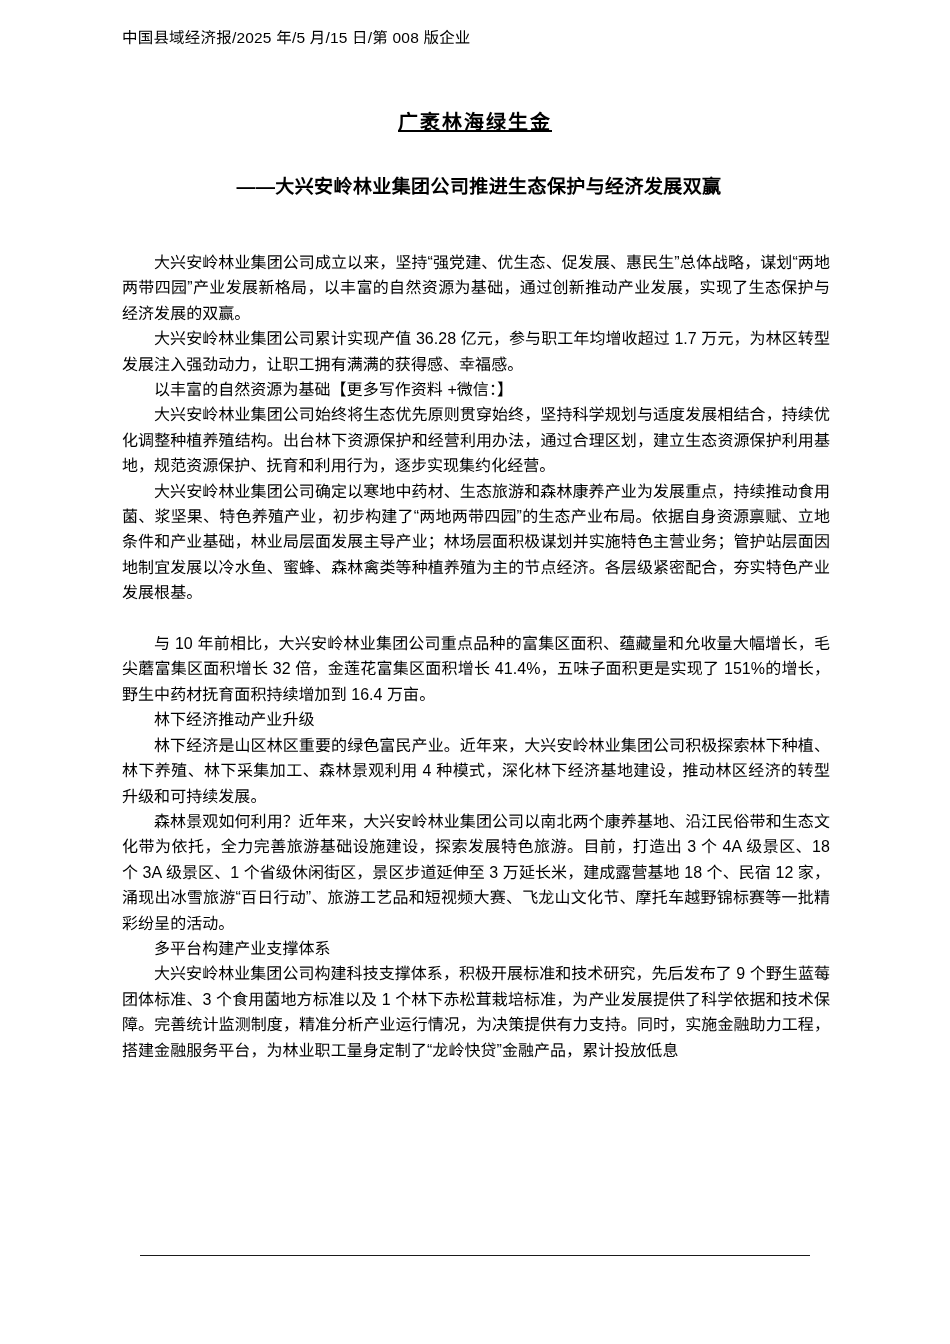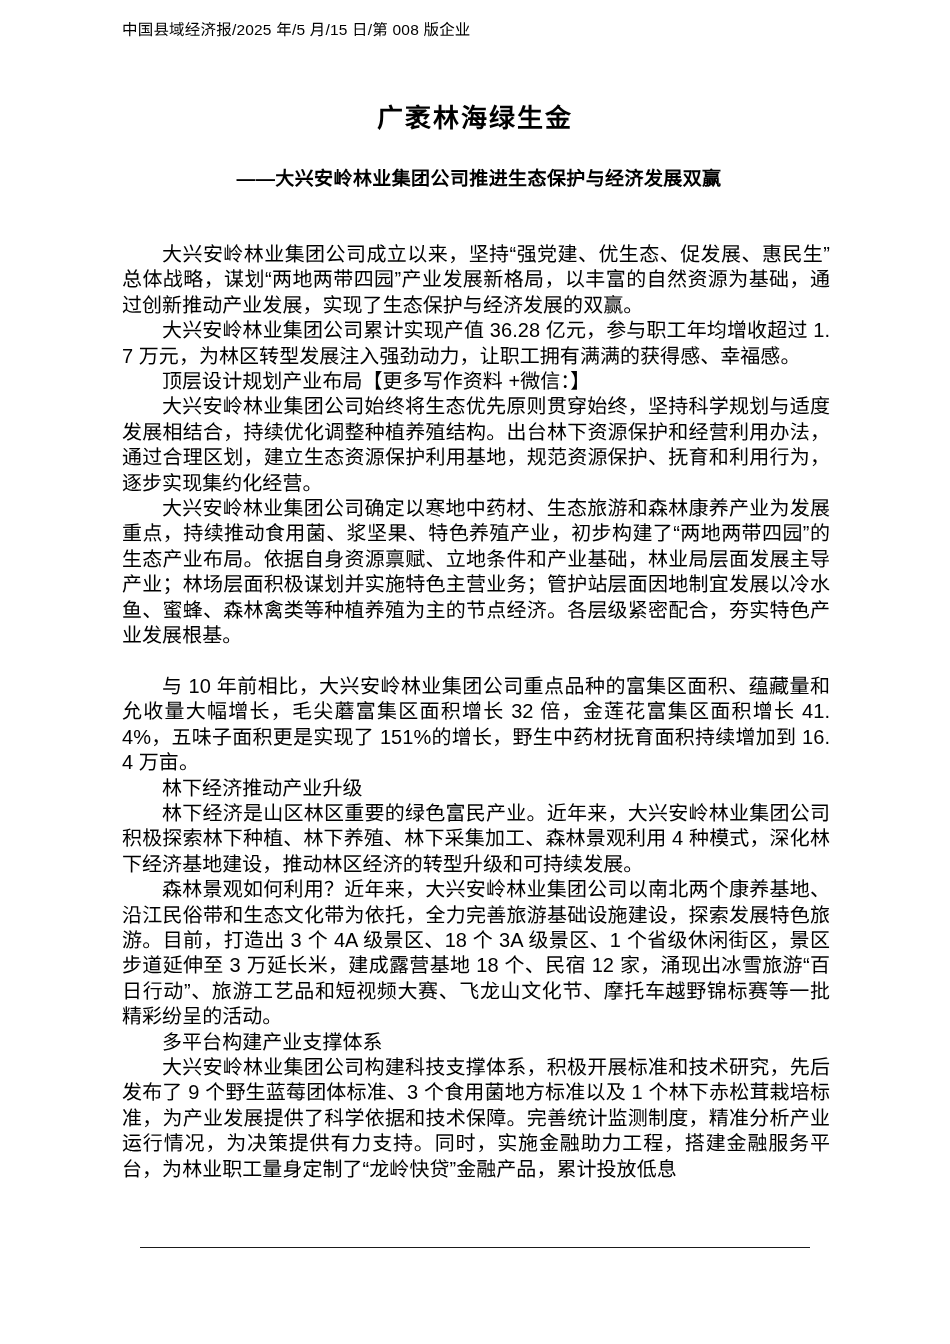--- a/index.html
+++ b/index.html
@@ -9,21 +9,21 @@
     background: #ffffff;
   }
   body {
     font-family: "Liberation Sans", "DejaVu Sans", sans-serif;
     color: #000000;
   }
   .page {
     position: relative;
     width: 950px;
     height: 1248px;
-    margin: 4px auto;
+    margin: 12px auto;
     background: #ffffff;
     overflow: hidden;
     box-sizing: border-box;
   }
 
   
   .masthead {
     position: absolute;
     left: 122px;
     top: 14px;
@@ -34,24 +34,25 @@
     color: #000;
   }
 
   
   .main-title {
     position: absolute;
     left: 0;
     top: 80px;
     width: 950px;
     text-align: center;
-    font-size: 26px;
+    font-size: 20px;
     line-height: 34px;
     font-weight: bold;
     letter-spacing: 2px;
+    text-decoration: underline;
   }
   .sub-title {
     position: absolute;
     left: 4px;
     top: 145px;
     width: 950px;
     text-align: center;
     font-size: 19px;
     line-height: 28px;
     font-weight: bold;
@@ -71,21 +72,21 @@
 
   
   .body-block {
     position: absolute;
     left: 122px;
     top: 238px;
     width: 708px;
   }
   .para {
     margin: 0;
-    font-size: 20px;
+    font-size: 16px;
     line-height: 25.4px;
     text-align: justify;
     text-justify: inter-ideograph;
     text-indent: 2em;
     letter-spacing: 0.05px;
     word-break: break-all;
   }
   .para.spaced-before {
     margin-top: 25.4px;
   }
@@ -141,21 +142,21 @@
   <div class="masthead">中国县域经济报/2025 年/5 月/15 日/第 008 版企业</div>
 
   <h1 class="main-title">广袤林海绿生金</h1>
 
   <h2 class="sub-title">——大兴安岭林业集团公司推进生态保护与经济发展双赢</h2>
 
 
   <div class="body-block">
       <p class="para">大兴安岭林业集团公司成立以来，坚持“强党建、优生态、促发展、惠民生”总体战略，谋划“两地两带四园”产业发展新格局，以丰富的自然资源为基础，通过创新推动产业发展，实现了生态保护与经济发展的双赢。</p>
       <p class="para">大兴安岭林业集团公司累计实现产值 36.28 亿元，参与职工年均增收超过 1.7 万元，为林区转型发展注入强劲动力，让职工拥有满满的获得感、幸福感。</p>
-      <p class="para">顶层设计规划产业布局【更多写作资料 +微信：】</p>
+      <p class="para">以丰富的自然资源为基础【更多写作资料 +微信：】</p>
       <p class="para">大兴安岭林业集团公司始终将生态优先原则贯穿始终，坚持科学规划与适度发展相结合，持续优化调整种植养殖结构。出台林下资源保护和经营利用办法，通过合理区划，建立生态资源保护利用基地，规范资源保护、抚育和利用行为，逐步实现集约化经营。</p>
       <p class="para">大兴安岭林业集团公司确定以寒地中药材、生态旅游和森林康养产业为发展重点，持续推动食用菌、浆坚果、特色养殖产业，初步构建了“两地两带四园”的生态产业布局。依据自身资源禀赋、立地条件和产业基础，林业局层面发展主导产业；林场层面积极谋划并实施特色主营业务；管护站层面因地制宜发展以冷水鱼、蜜蜂、森林禽类等种植养殖为主的节点经济。各层级紧密配合，夯实特色产业发展根基。</p>
       <p class="para spaced-before">与 10 年前相比，大兴安岭林业集团公司重点品种的富集区面积、蕴藏量和允收量大幅增长，毛尖蘑富集区面积增长 32 倍，金莲花富集区面积增长 41.4%，五味子面积更是实现了 151%的增长，野生中药材抚育面积持续增加到 16.4 万亩。</p>
       <p class="para">林下经济推动产业升级</p>
       <p class="para">林下经济是山区林区重要的绿色富民产业。近年来，大兴安岭林业集团公司积极探索林下种植、林下养殖、林下采集加工、森林景观利用 4 种模式，深化林下经济基地建设，推动林区经济的转型升级和可持续发展。</p>
       <p class="para">森林景观如何利用？近年来，大兴安岭林业集团公司以南北两个康养基地、沿江民俗带和生态文化带为依托，全力完善旅游基础设施建设，探索发展特色旅游。目前，打造出 3 个 4A 级景区、18 个 3A 级景区、1 个省级休闲街区，景区步道延伸至 3 万延长米，建成露营基地 18 个、民宿 12 家，涌现出冰雪旅游“百日行动”、旅游工艺品和短视频大赛、飞龙山文化节、摩托车越野锦标赛等一批精彩纷呈的活动。</p>
       <p class="para">多平台构建产业支撑体系</p>
       <p class="para">大兴安岭林业集团公司构建科技支撑体系，积极开展标准和技术研究，先后发布了 9 个野生蓝莓团体标准、3 个食用菌地方标准以及 1 个林下赤松茸栽培标准，为产业发展提供了科学依据和技术保障。完善统计监测制度，精准分析产业运行情况，为决策提供有力支持。同时，实施金融助力工程，搭建金融服务平台，为林业职工量身定制了“龙岭快贷”金融产品，累计投放低息</p>
     </div>
 

